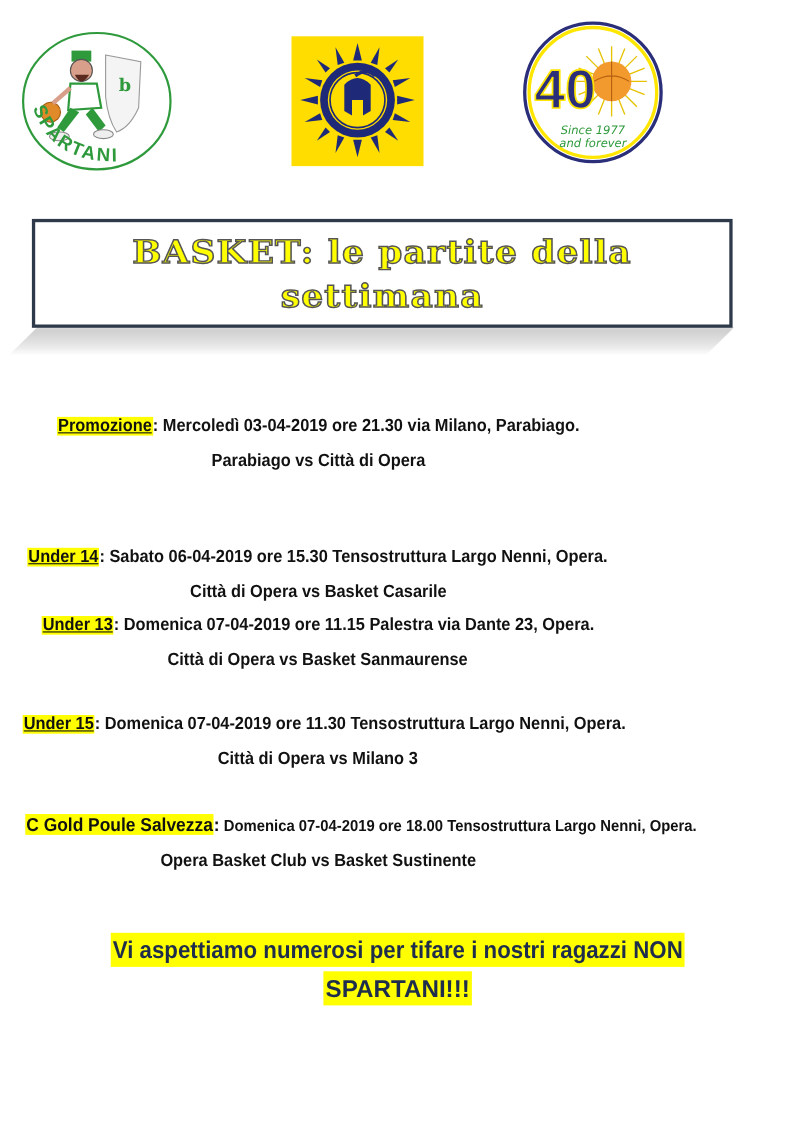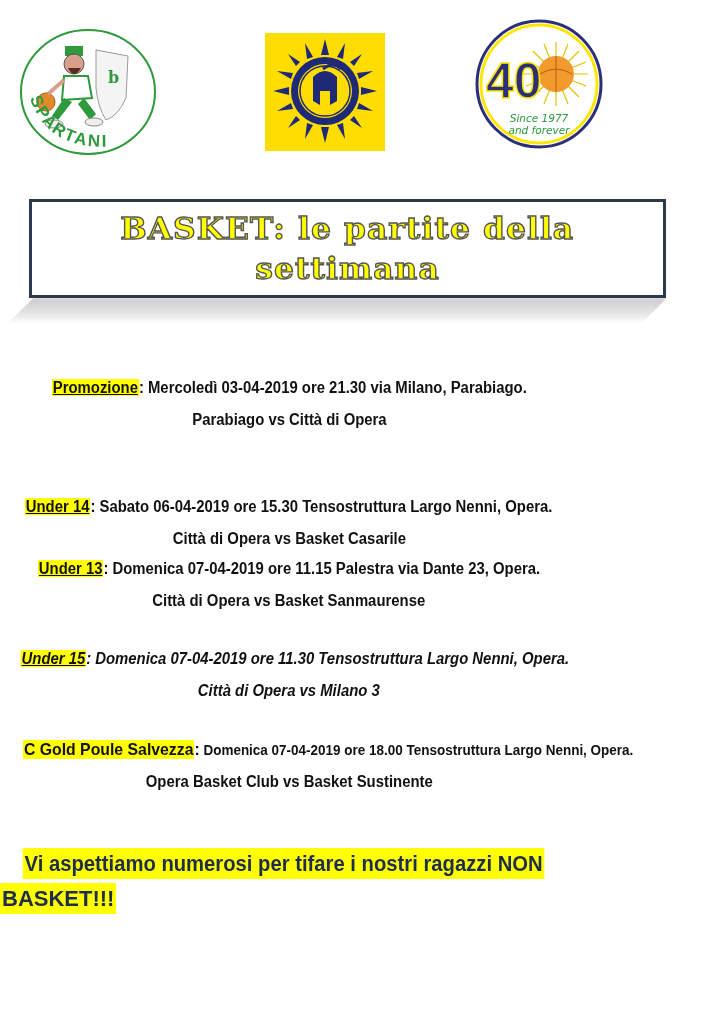--- a/index.html
+++ b/index.html
@@ -43,21 +43,21 @@
     font-weight: bold; font-size: 16px; line-height: 26px; margin-top: 6px; white-space: nowrap;
     display: inline-block; transform: scaleX(0.93);
   }
   .cat {
     background: #ffff00; text-decoration: underline; padding: 0 1px;
   }
   .cat.no-ul { text-decoration: none; font-size: 17px; }
   .small { font-size: 14.5px; }
 
   
-  .closing { position: absolute; left: 0; width: 723px; text-align: left; color: #1f2d4d; }
+  .closing { position: absolute; left: 0; width: 723px; text-align: center; color: #1f2d4d; }
   .closing .hl {
     display: inline-block; background: #ffff00; font-weight: bold; font-size: 22px; line-height: 31px;
     padding: 0 2px; white-space: nowrap;
   }
   .closing .l1 { transform: scaleX(0.92); }
 </style>
 </head>
 <body>
 
 <div class="logo logo-spartani">
@@ -160,30 +160,30 @@
   <div class="line2">Città di Opera vs Basket Casarile</div>
 </div>
 
 <div class="fixture" style="top:556px;">
   <div class="line1">
     <span class="cat">Under 13</span><span>: Domenica 07-04-2019 ore 11.15 Palestra via Dante 23, Opera.</span>
   </div><br>
   <div class="line2">Città di Opera vs Basket Sanmaurense</div>
 </div>
 
-<div class="fixture" style="top:646px;font-style:italic;">
+<div class="fixture" style="top:646px;">
   <div class="line1">
     <span class="cat">Under 15</span><span>: Domenica 07-04-2019 ore 11.30 Tensostruttura Largo Nenni, Opera.</span>
   </div><br>
   <div class="line2">Città di Opera vs Milano 3</div>
 </div>
 
 <div class="fixture" style="top:737px;text-decoration:underline;">
   <div class="line1">
     <span class="cat no-ul">C Gold Poule Salvezza</span><span style="font-size:17px;">:</span><span class="small"> Domenica 07-04-2019 ore 18.00 Tensostruttura Largo Nenni, Opera.</span>
   </div><br>
   <div class="line2">Opera Basket Club vs Basket Sustinente</div>
 </div>
 
 <div class="closing" style="top:848px;">
   <span class="hl l1">Vi aspettiamo numerosi per tifare i nostri ragazzi NON</span><br>
-  <span class="hl" style="margin-top:4px;">BASKET!!!</span>
+  <span class="hl" style="margin-top:4px;">SPARTANI!!!</span>
 </div>
 
 </body></html>

